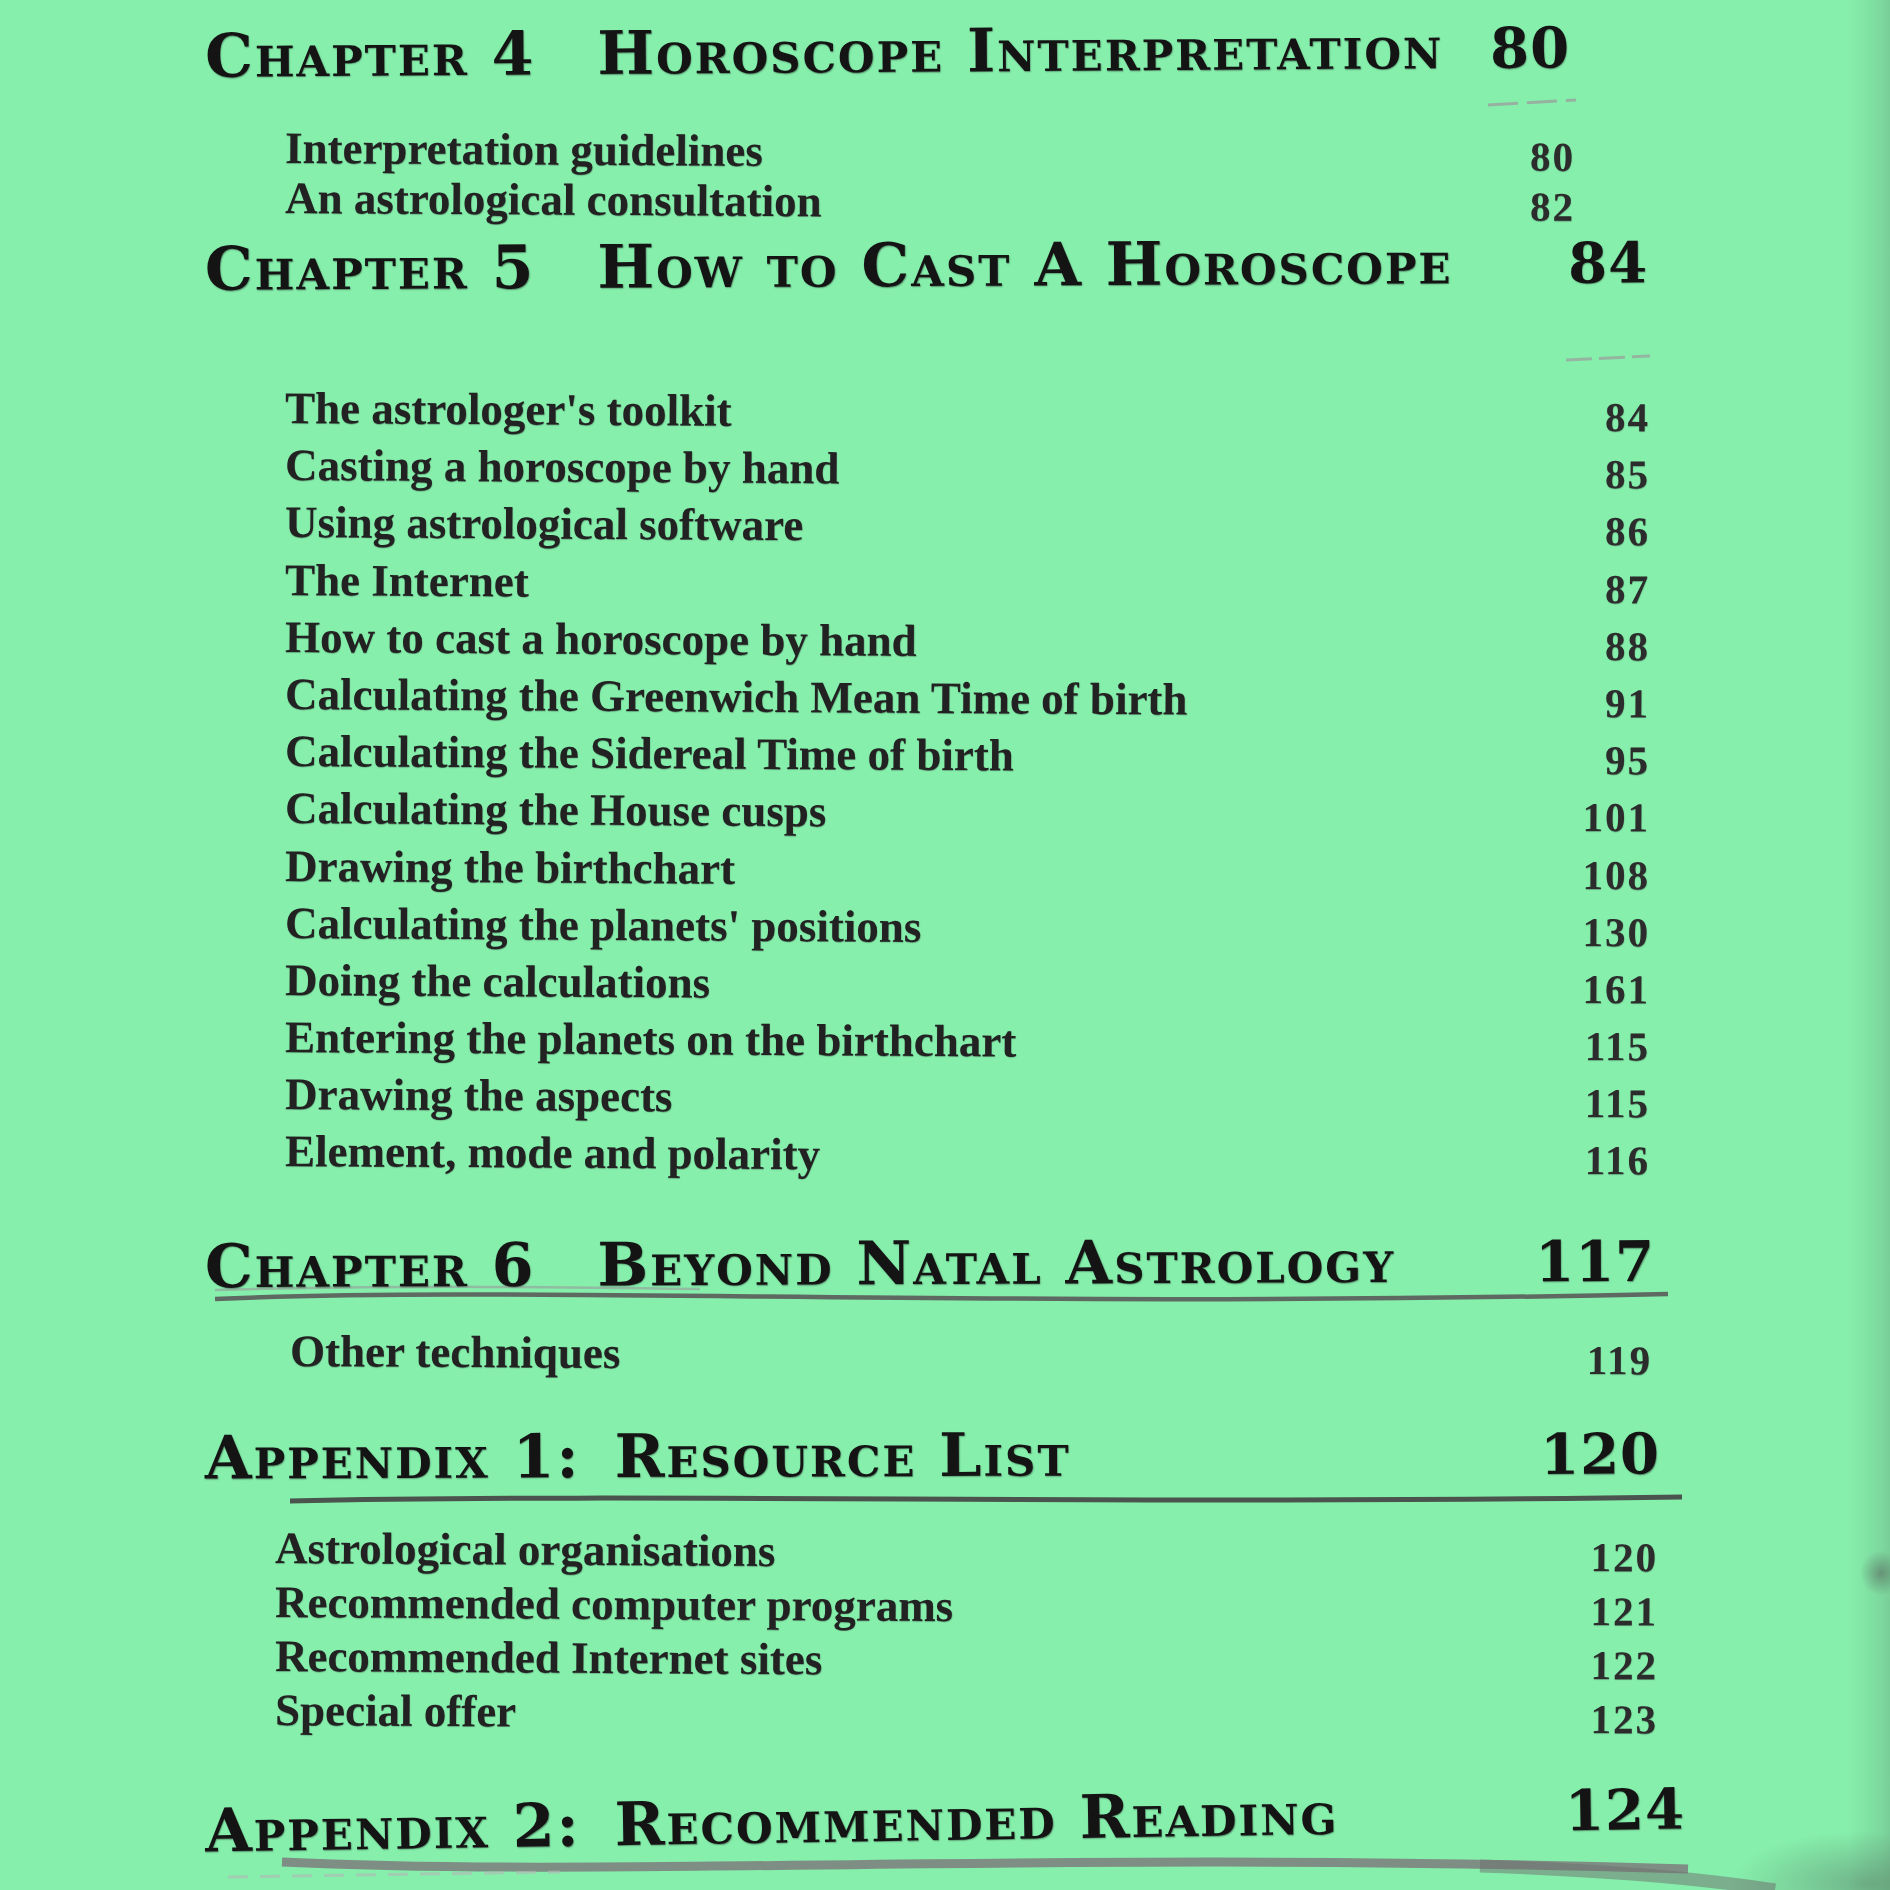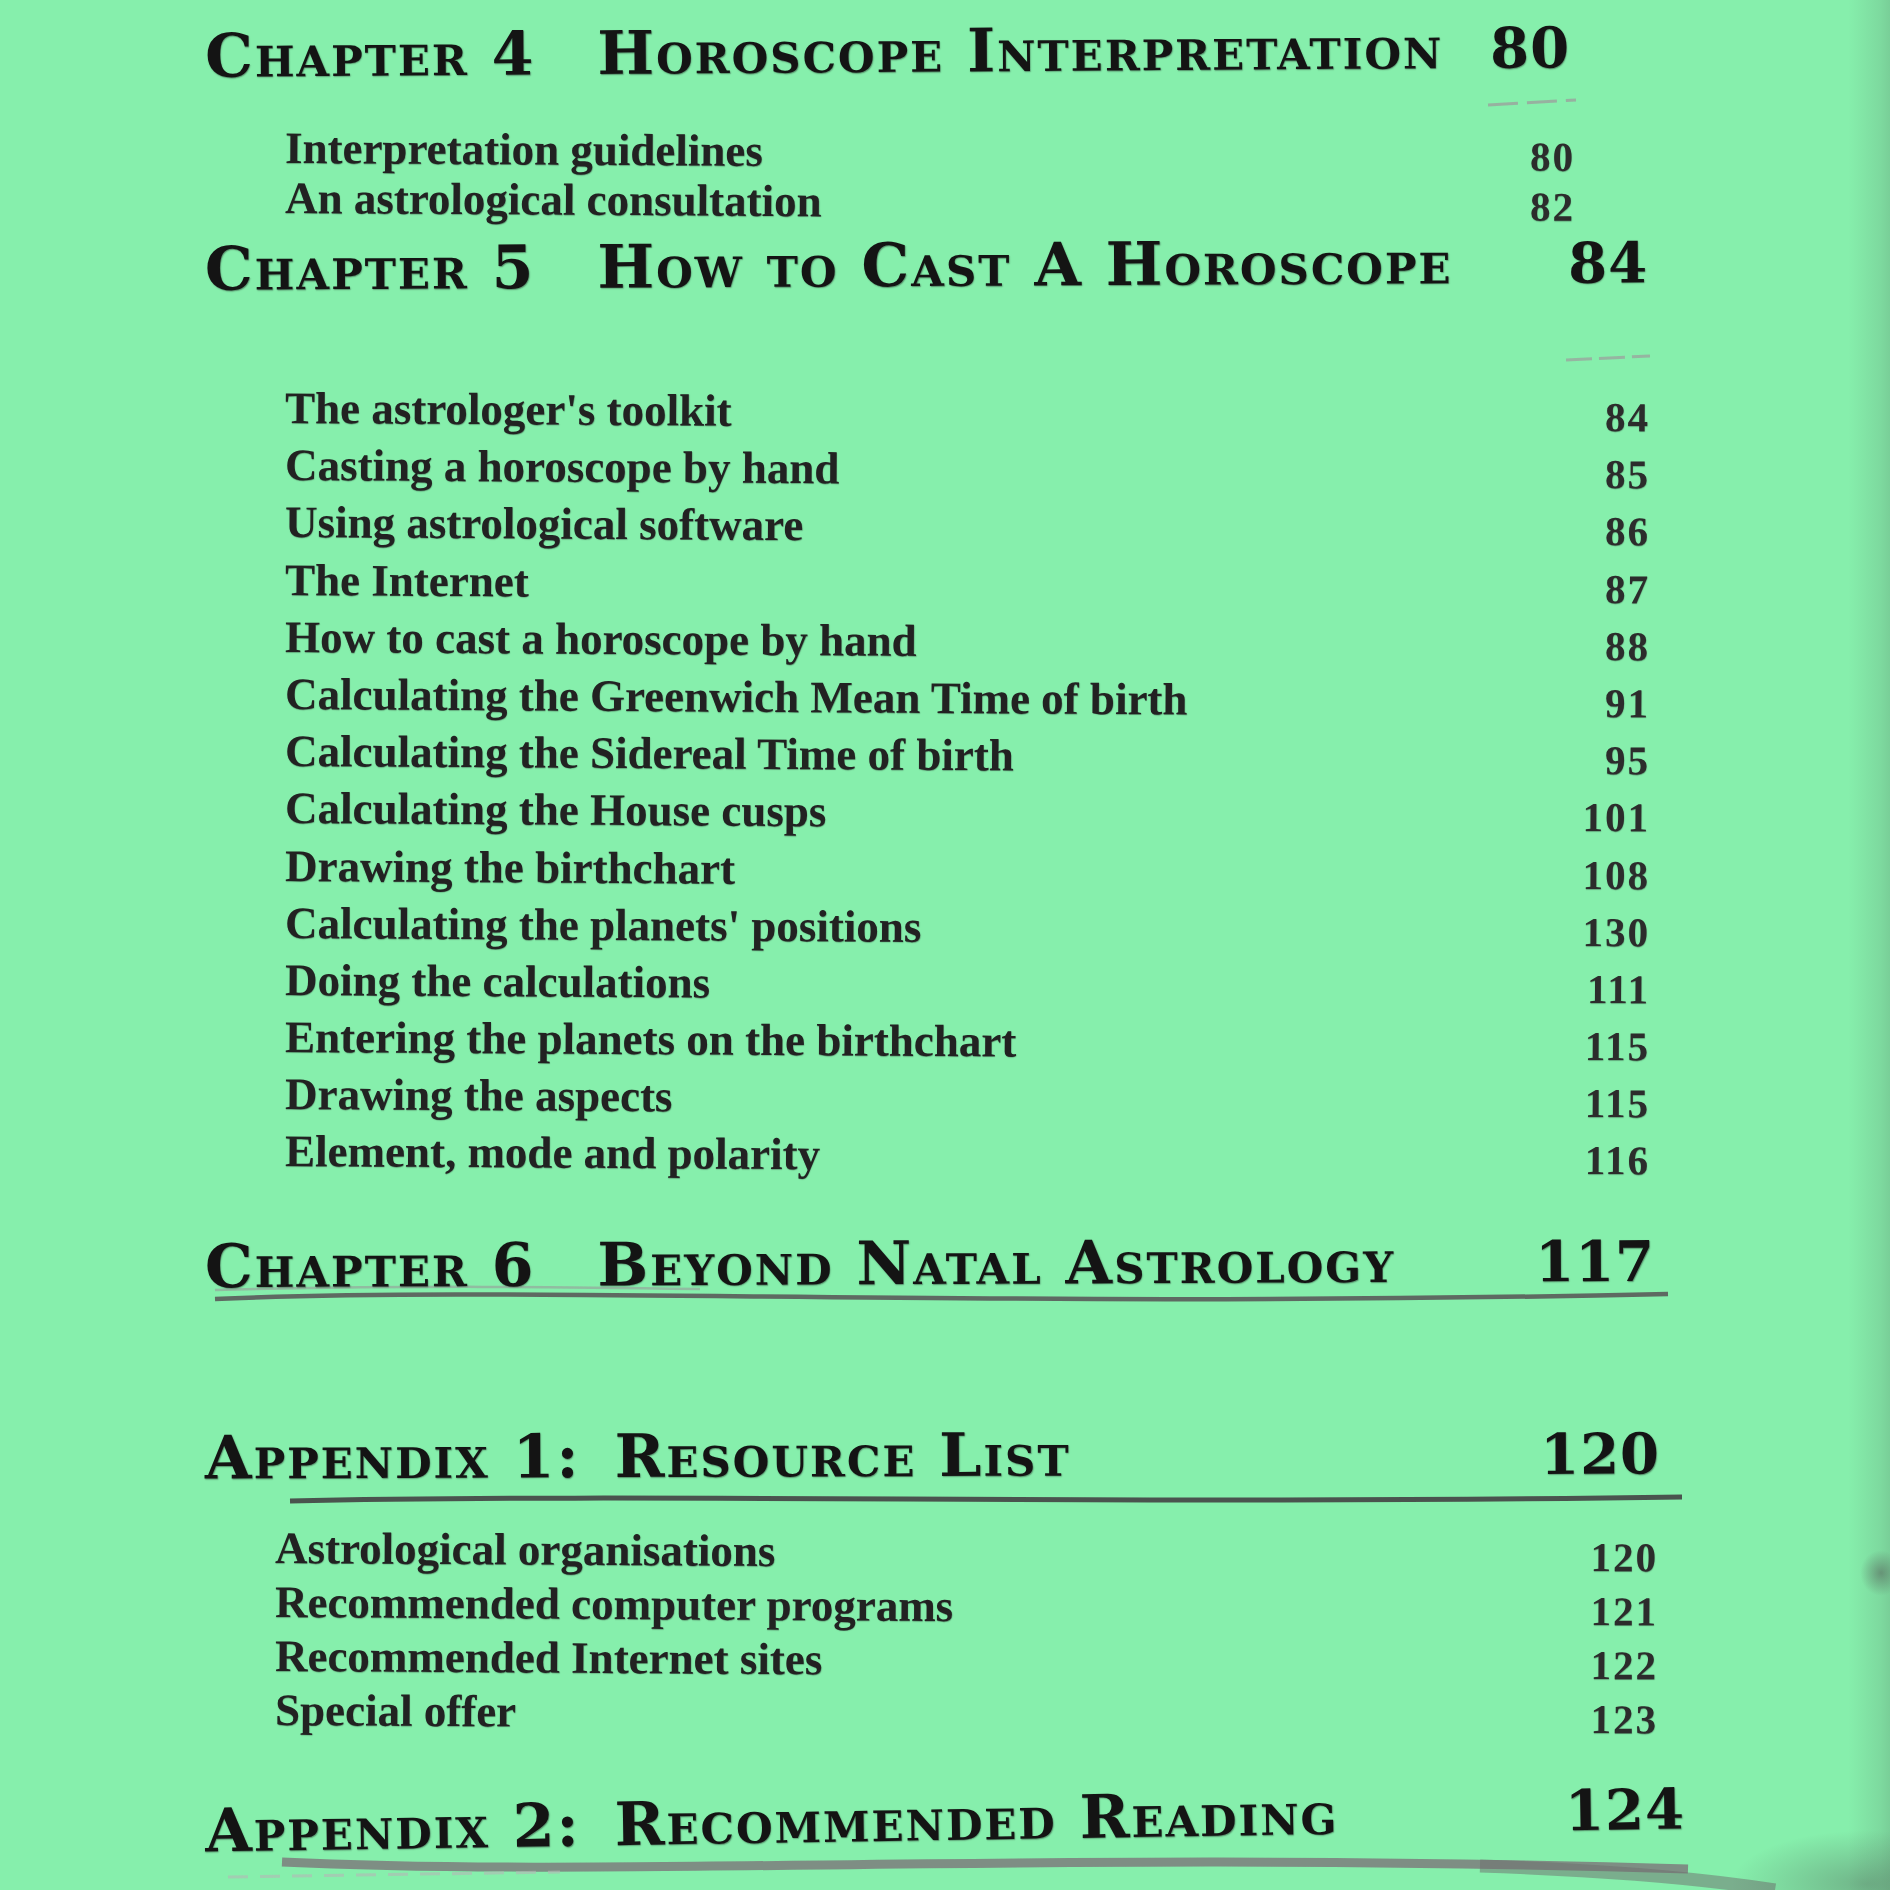--- a/index.html
+++ b/index.html
@@ -172,41 +172,47 @@
     <div class="toc-row">
       <span class="row-label">Drawing the birthchart</span>
       <span class="row-page">108</span>
     </div>
     <div class="toc-row">
       <span class="row-label">Calculating the planets' positions</span>
       <span class="row-page">130</span>
     </div>
     <div class="toc-row">
       <span class="row-label">Doing the calculations</span>
-      <span class="row-page">111</span>
+      <span class="row-page">161</span>
     </div>
     <div class="toc-row">
       <span class="row-label">Entering the planets on the birthchart</span>
       <span class="row-page">115</span>
     </div>
     <div class="toc-row">
       <span class="row-label">Drawing the aspects</span>
       <span class="row-page">115</span>
     </div>
     <div class="toc-row">
       <span class="row-label">Element, mode and polarity</span>
       <span class="row-page">116</span>
     </div>
   </div>
 
   <div class="sec-heading" style="top:1228px; right:235px; transform:rotate(-0.25deg);">
     <span class="ch-label">Chapter 6</span>
     <span class="ch-title">Beyond Natal Astrology</span>
     <span class="ch-num">117</span>
   </div>
+  <div class="toc-list" style="top:1325px; left:290px; right:238px; grid-auto-rows:56px;">
+    <div class="toc-row">
+      <span class="row-label">Other techniques</span>
+      <span class="row-page">119</span>
+    </div>
+  </div>
 
   <div class="sec-heading appendix" style="top:1420px; right:230px; transform:rotate(-0.2deg);">
     <span class="ch-label">Appendix 1:</span>
     <span class="ch-title">Resource List</span>
     <span class="ch-num">120</span>
   </div>
   <div class="toc-list" style="top:1522px; left:275px; right:232px; grid-auto-rows:54px;">
     <div class="toc-row">
       <span class="row-label">Astrological organisations</span>
       <span class="row-page">120</span>

